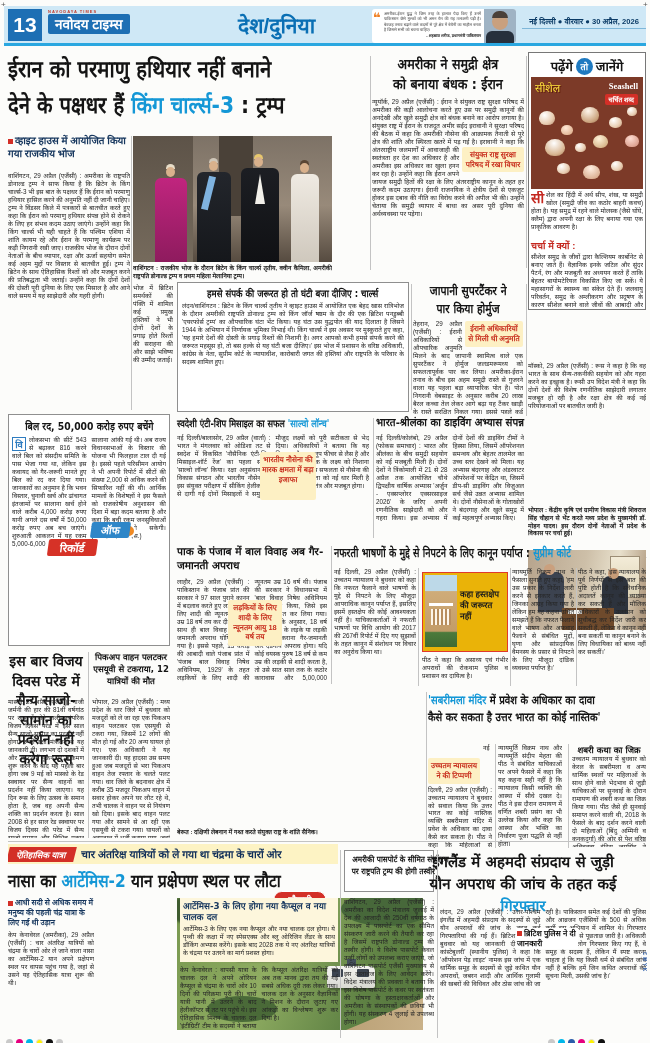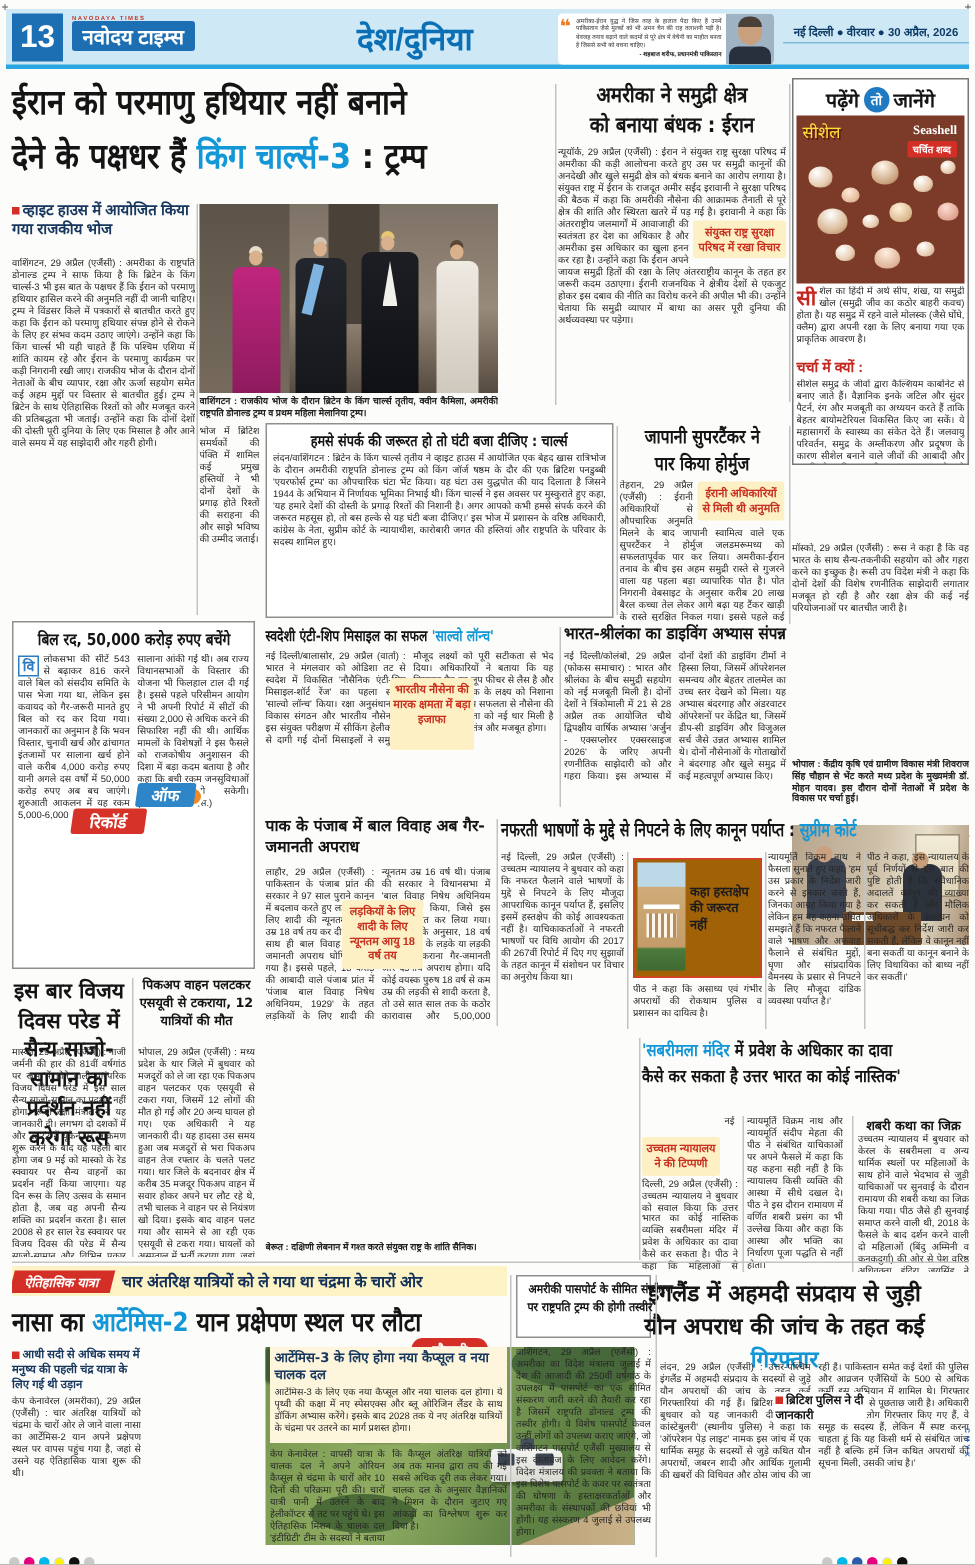--- a/index.html
+++ b/index.html
@@ -52,21 +52,21 @@
 .hist-strip{background:#fdf3c4;display:flex;align-items:center;gap:6px;overflow:hidden}
 .hist-label{background:#d32f27;color:#fff;font-weight:bold;font-size:8.5px;padding:2px 9px;transform:skewX(-14deg)}
 .hist-hd{font-weight:bold;color:#12305a;font-size:10.5px}
 .offrec{position:absolute;width:88px;height:40px}
 .or-top{position:absolute;right:6px;top:0;background:#2e86c8;color:#fff;font-weight:bold;font-size:10.5px;padding:1px 10px;transform:skewX(-8deg);border-radius:2px}
 .or-bot{position:absolute;left:0;top:17px;background:#d63227;color:#fff;font-weight:bold;font-size:11px;padding:1px 12px;transform:skewX(-8deg);border-radius:2px}
 .or-dot{position:absolute;right:0;top:2px;width:14px;height:14px;border-radius:50%;background:#f08a24;border:2px solid #fff}
 .dropbox{float:left;width:14px;height:14px;border:1.5px solid #2e7cc0;color:#2e7cc0;font-weight:bold;font-size:9.5px;text-align:center;line-height:13px;margin:1px 3px 0 0;background:#fff}
 .dropred{float:left;color:#c4271f;font-weight:bold;font-size:14px;line-height:1;margin:0 2px 0 0}
 .why{color:#c4271f;font-weight:bold;font-size:9.5px}
-.scbox{border:1.5px solid #e0392c;background:#a16207;display:flex;gap:3px;padding:2px}
+.scbox{border:1.5px solid #e0392c;background:#eab308;display:flex;gap:3px;padding:2px}
 .scbox .t{font-weight:bold;font-size:8.5px;color:#1c1c1c;line-height:1.3;padding-top:14px}
 .dot{display:inline-block;width:7px;height:7px;border-radius:50%;margin-right:3px}
 .cross{position:absolute;color:#555;font-size:8px}
 .engsub{position:absolute;background:#fff;font-weight:bold;font-size:7.8px;line-height:1.25;color:#111;padding:1px}
 .cmyk{position:absolute;writing-mode:vertical-rl;font-size:4.5px;color:#2a5caa;letter-spacing:2px;font-weight:bold}
 </style>
 </head>
 <body>
 
 <div class="page">

